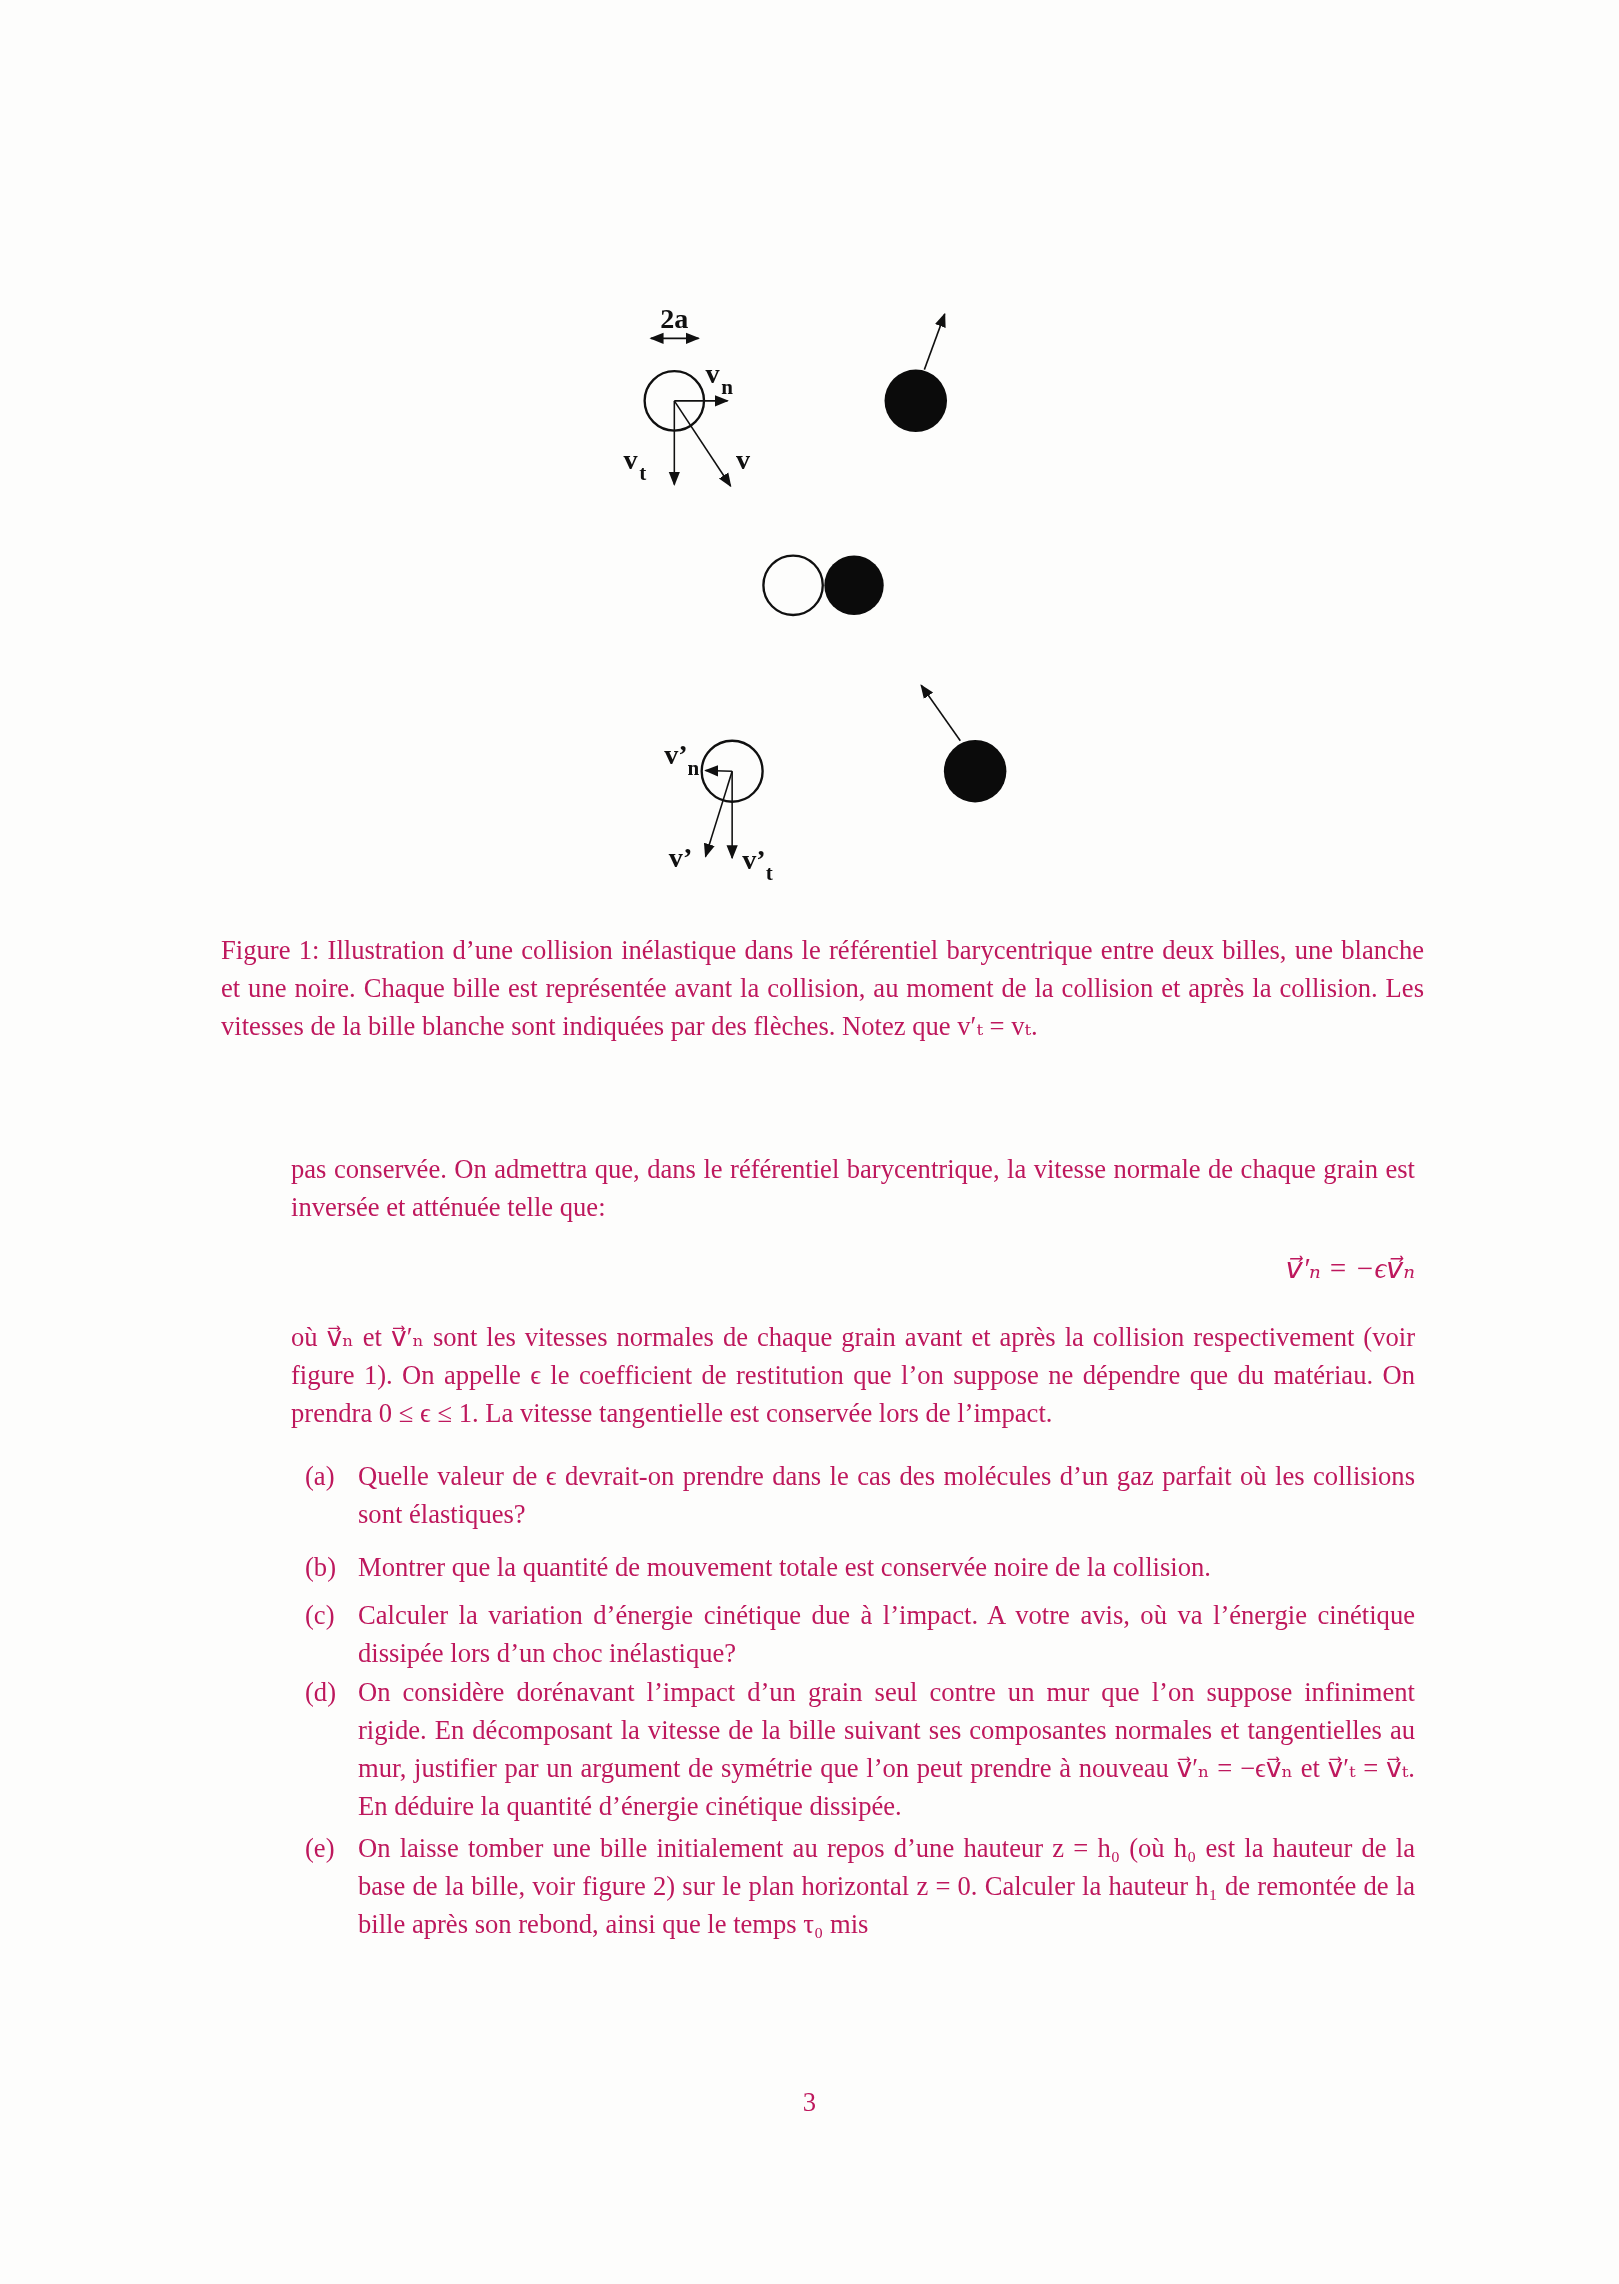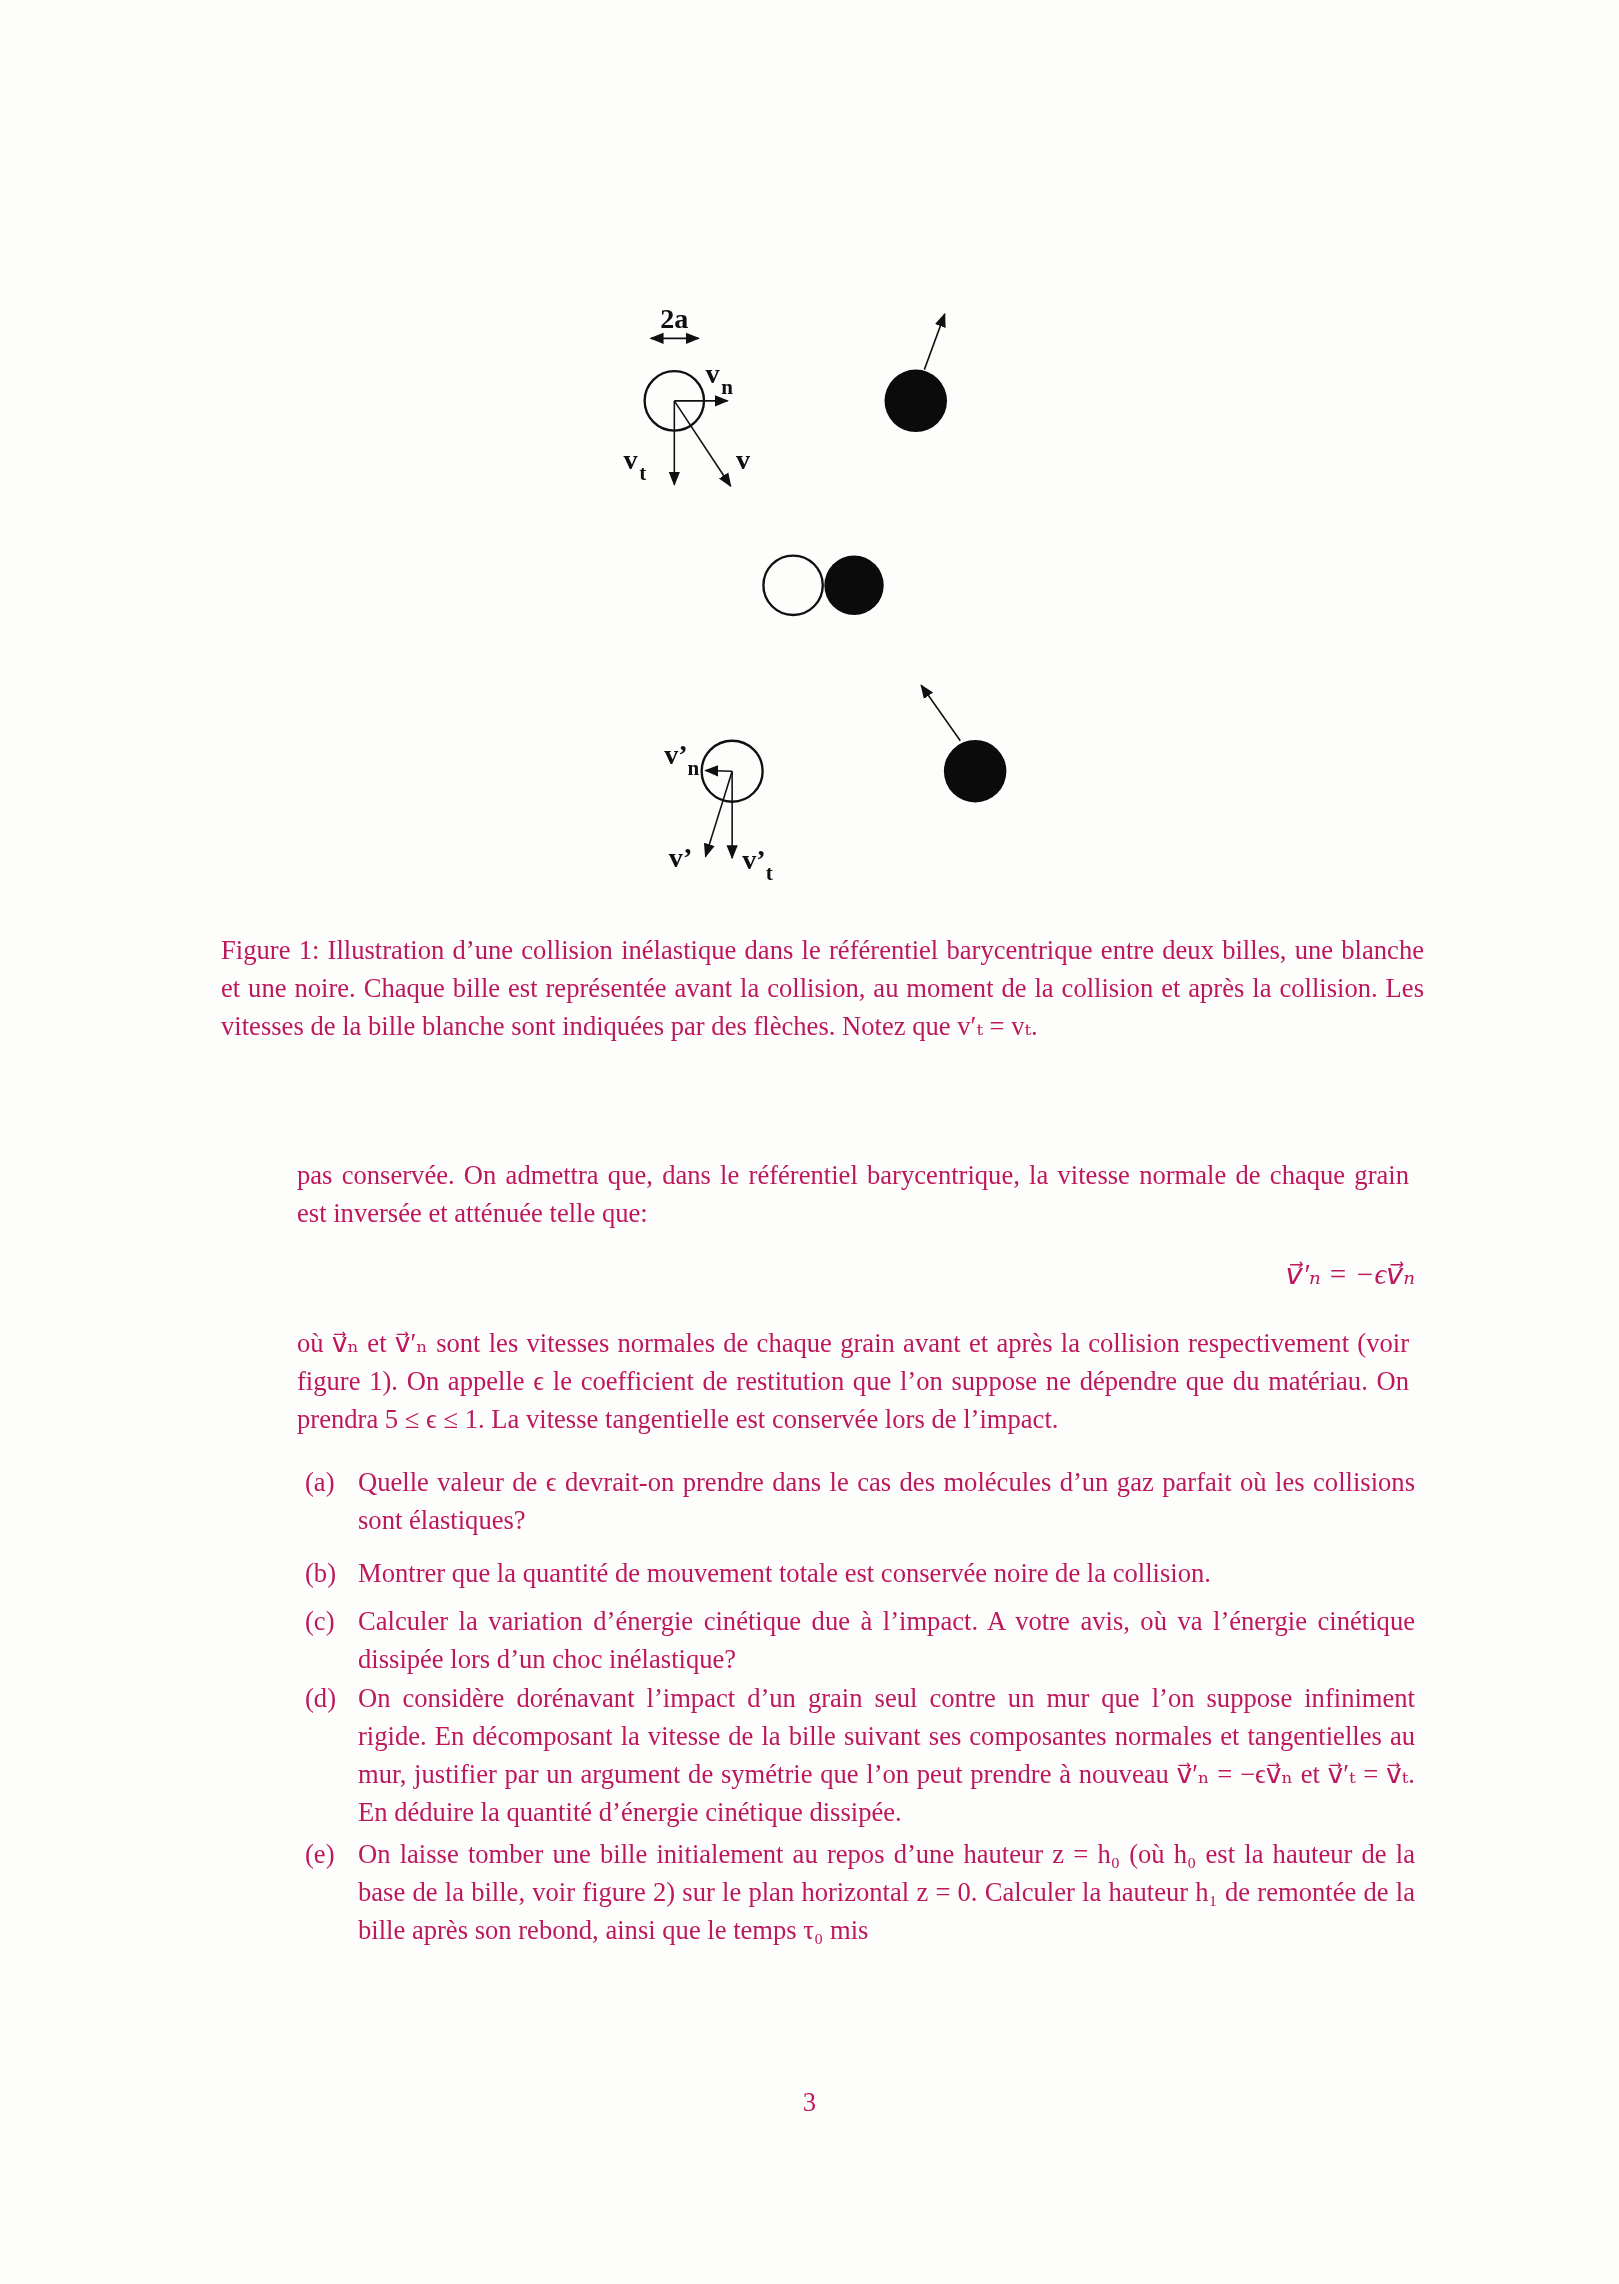--- a/index.html
+++ b/index.html
@@ -17,21 +17,21 @@
                  font-size:36px; font-weight:bold; fill:#101010; }
   .fig .fsub { font-size:27px; }
   .caption {
     position:absolute; left:209px; top:919px; width:1203px;
     font-size:26.6px; line-height:38px; text-align:justify; margin:12px;
   }
   .body-block {
     position:absolute; left:291px; top:1150px; width:1124px;
     font-size:26.6px; line-height:38px;
   }
-  .body-block p { margin:6px; text-align:justify; }
+  .body-block p { margin:0; text-align:justify; }
   .equation {
     text-align:right; font-style:italic; font-size:29px;
     line-height:38px; margin:23.4px 0 31px 0;
   }
   .items { margin-top:25px; }
   .item { position:relative; padding-left:67px; text-align:justify; }
   .item:nth-child(1) { margin-bottom:15px; }
   .item:nth-child(2) { margin-bottom:9.4px; }
   .item:nth-child(3) { margin-bottom:1.6px; }
   .item:nth-child(4) { margin-bottom:3.9px; }
@@ -85,21 +85,21 @@
     <line x1="1229" y1="948" x2="1179" y2="877" stroke-width="2" marker-end="url(#ah)"></line>
   </svg>
 
   <p class="caption">Figure 1: Illustration d’une collision inélastique dans le référentiel barycentrique entre deux billes, une blanche et une noire. Chaque bille est représentée avant la collision, au moment de la collision et après la collision. Les vitesses de la bille blanche sont indiquées par des flèches. Notez que v′ₜ = vₜ.</p>
 
   <div class="body-block">
     <p>pas conservée. On admettra que, dans le référentiel barycentrique, la vitesse normale de chaque grain est inversée et atténuée telle que:</p>
 
     <div class="equation">v⃗′ₙ = −ϵv⃗ₙ</div>
 
-    <p>où v⃗ₙ et v⃗′ₙ sont les vitesses normales de chaque grain avant et après la collision respectivement (voir figure 1). On appelle ϵ le coefficient de restitution que l’on suppose ne dépendre que du matériau. On prendra 5 ≤ ϵ ≤ 1. La vitesse tangentielle est conservée lors de l’impact.</p>
+    <p>où v⃗ₙ et v⃗′ₙ sont les vitesses normales de chaque grain avant et après la collision respectivement (voir figure 1). On appelle ϵ le coefficient de restitution que l’on suppose ne dépendre que du matériau. On prendra 0 ≤ ϵ ≤ 1. La vitesse tangentielle est conservée lors de l’impact.</p>
 
     <div class="items">
       <div class="item">
         <span class="item-label">(a)</span>
         <span>Quelle valeur de ϵ devrait-on prendre dans le cas des molécules d’un gaz parfait où les collisions sont élastiques?</span>
       </div>
       <div class="item">
         <span class="item-label">(b)</span>
         <span>Montrer que la quantité de mouvement totale est conservée noire de la collision.</span>
       </div>

